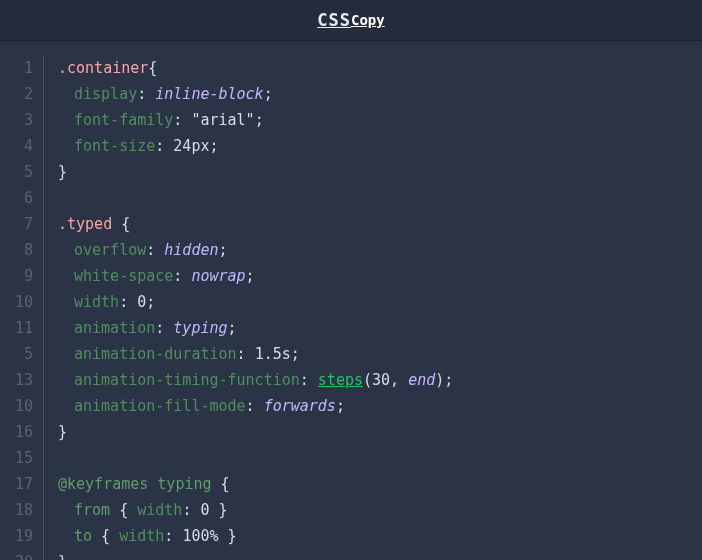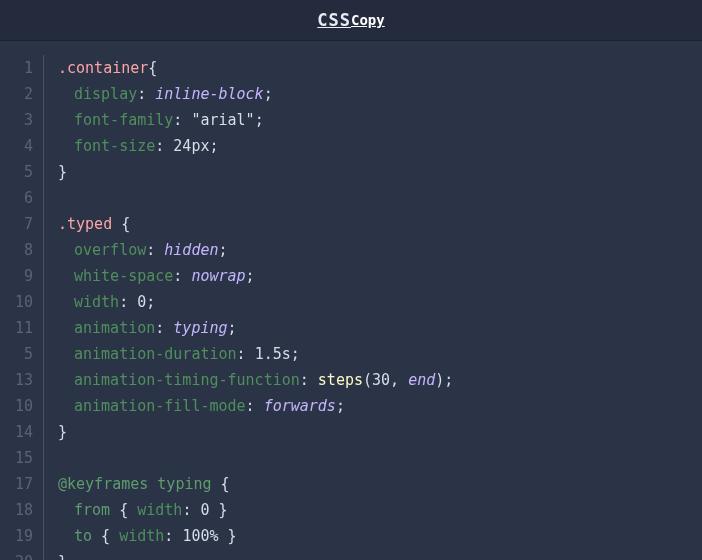--- a/index.html
+++ b/index.html
@@ -55,21 +55,21 @@
       color: #d6dde8;
       white-space: pre;
     }
     .code div { height: 26px; }
     .sel { color: #fca5a5; } 
     .prop { color: #4f8f5c; } 
     .punc { color: #d6dde8; }
     .val { color: #c4b5fd; font-style: italic; }
     .str { color: #d6dde8; }
     .num { color: #d6dde8; margin-top: 32px; }
-    .fn { color: #fef9c3; } 
+    .fn { color: #22c55e; text-decoration: underline; } 
     .kw { color: #5e9c6c; } 
     .indent1 { padding-left: 16px; }
   </style>
 </head>
 <body>
 
 <div class="header">
   <span class="title">CSS</span>
   <button class="copy-btn">Copy</button>
 </div>
@@ -83,21 +83,21 @@
       <div>5</div>
       <div>6</div>
       <div>7</div>
       <div>8</div>
       <div>9</div>
       <div>10</div>
       <div>11</div>
       <div>5</div>
       <div>13</div>
       <div>10</div>
-      <div>14</div>
+      <div>16</div>
       <div>15</div>
       <div>17</div>
       <div>18</div>
       <div>19</div>
       <div>20</div>
     </div>
   <div class="code" id="code"><div><span class="sel">.container</span><span class="punc">{</span></div><div class="indent1"><span class="prop">display</span><span class="punc">: </span><span class="val">inline-block</span><span class="punc">;</span></div><div class="indent1"><span class="prop">font-family</span><span class="punc">: </span><span class="str">"arial"</span><span class="punc">;</span></div><div class="indent1"><span class="prop">font-size</span><span class="punc">: </span><span class="num">24px</span><span class="punc">;</span></div><div><span class="punc">}</span></div><div>&nbsp;</div><div><span class="sel">.typed </span><span class="punc">{</span></div><div class="indent1"><span class="prop">overflow</span><span class="punc">: </span><span class="val">hidden</span><span class="punc">;</span></div><div class="indent1"><span class="prop">white-space</span><span class="punc">: </span><span class="val">nowrap</span><span class="punc">;</span></div><div class="indent1"><span class="prop">width</span><span class="punc">: </span><span class="num">0</span><span class="punc">;</span></div><div class="indent1"><span class="prop">animation</span><span class="punc">: </span><span class="val">typing</span><span class="punc">;</span></div><div class="indent1"><span class="prop">animation-duration</span><span class="punc">: </span><span class="num">1.5s</span><span class="punc">;</span></div><div class="indent1"><span class="prop">animation-timing-function</span><span class="punc">: </span><span class="fn">steps</span><span class="punc">(</span><span class="num">30</span><span class="punc">, </span><span class="val">end</span><span class="punc">)</span><span class="punc">;</span></div><div class="indent1"><span class="prop">animation-fill-mode</span><span class="punc">: </span><span class="val">forwards</span><span class="punc">;</span></div><div><span class="punc">}</span></div><div>&nbsp;</div><div><span class="kw">@keyframes typing </span><span class="punc">{</span></div><div class="indent1"><span class="kw">from </span><span class="punc">{ </span><span class="prop">width</span><span class="punc">: </span><span class="num">0</span><span class="punc"> }</span></div><div class="indent1"><span class="kw">to </span><span class="punc">{ </span><span class="prop">width</span><span class="punc">: </span><span class="num">100%</span><span class="punc"> }</span></div><div><span class="punc">}</span></div></div>
 </div>
 
 </body></html>

